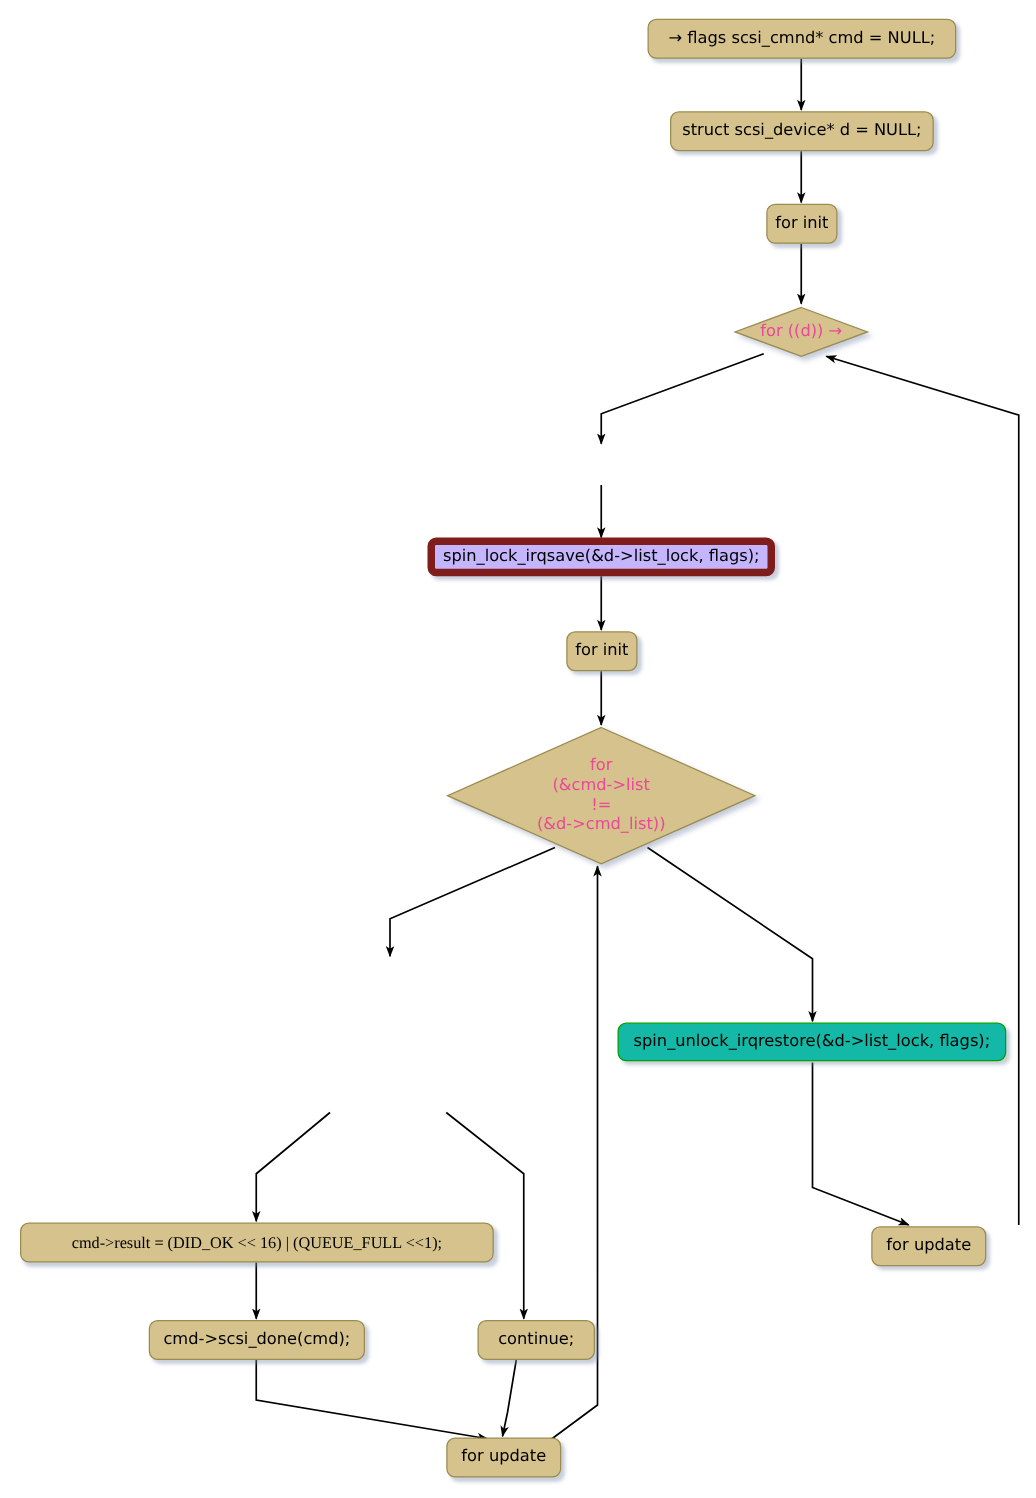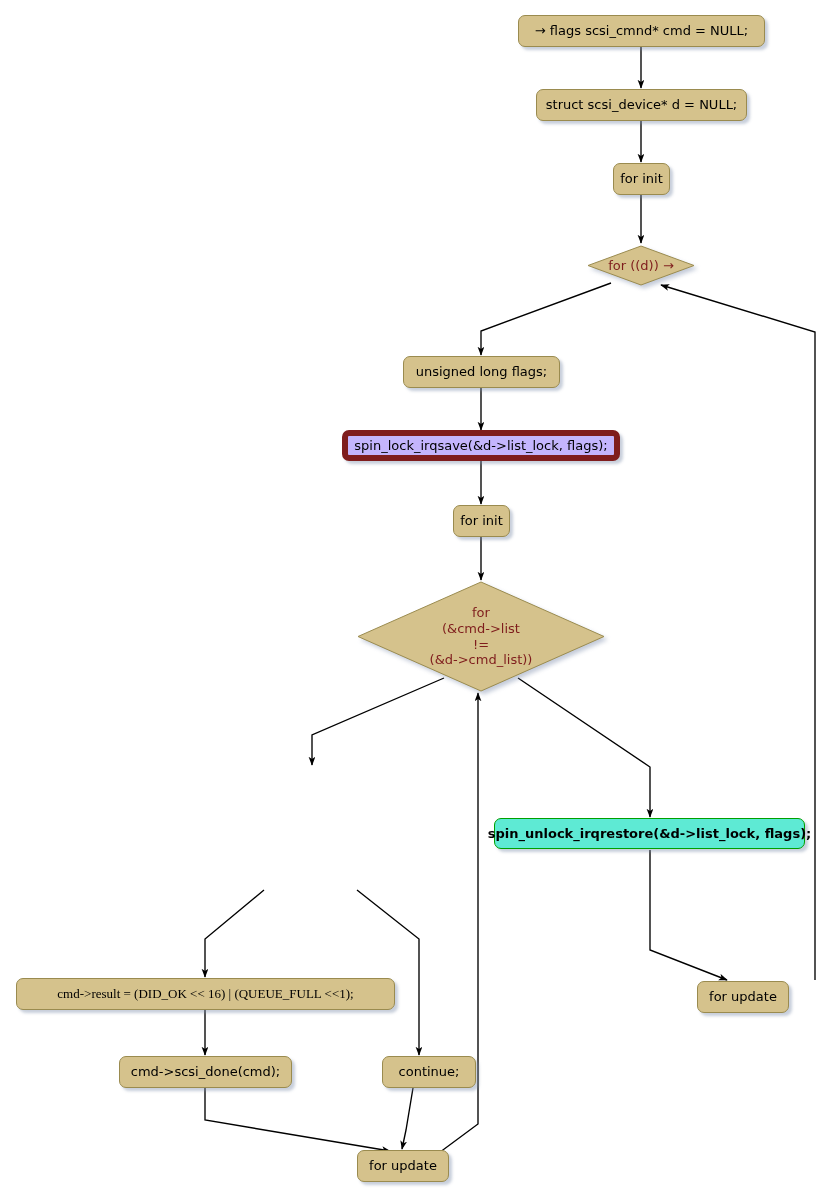--- a/index.html
+++ b/index.html
@@ -40,23 +40,22 @@
     background: #D5C28C;
     box-shadow: 3px 3px 3px rgba(125,140,170,0.42);
     font-size: 13px;
     padding: 0 9px;
   }
   .rect.red {
     background: #c4b5fd;
     border: 6px solid #7f1d1d;
   }
   .rect.green {
-    background: #5eead4;
+    background: #14b8a6;
     border: 1px solid #00A000;
-    font-weight: bold;
   }
   .diamond-wrap {
     position: absolute;
   }
   .diamond-wrap svg {
     position: absolute;
     left: 0;
     top: 0;
     overflow: visible;
   }
@@ -64,21 +63,21 @@
     position: absolute;
     left: 0;
     top: 0;
     width: 100%;
     height: 100%;
     display: flex;
     align-items: center;
     justify-content: center;
     text-align: center;
     font-size: 13px;
-    color: #7f1d1d;
+    color: #ec4899;
     line-height: 1.2;
     white-space: pre-line;
   }
 </style>
 </head>
 <body>
 
 <div id="canvas">
 
   <svg class="edge-layer" viewBox="0 0 829 1198">
@@ -114,21 +113,20 @@
 
   <div class="node rect" style="left:613px; top:163px; width:57px; height:32px;">for init</div>
 
   <div class="diamond-wrap" style="left:585px; top:243px; width:112px; height:45px;">
     <svg width="112" height="45" viewBox="0 0 112 45">
       <polygon points="56,3 109,22.5 56,42 3,22.5" fill="#D5C28C" stroke="#9A8B4F" stroke-width="1" style="filter:drop-shadow(3px 3px 2px rgba(125,140,170,0.45))"></polygon>
     </svg>
     <div class="diamond-label">for ((d)) →</div>
   </div>
 
-  <div class="node rect" style="left:403px; top:356px; width:157px; height:32px;">unsigned long flags;</div>
 
   <div class="node rect red" style="left:342px; top:430px; width:278px; height:31px;">spin_lock_irqsave(&amp;d-&gt;list_lock, flags);</div>
 
   <div class="node rect" style="left:453px; top:505px; width:57px; height:32px;">for init</div>
 
   <div class="diamond-wrap" style="left:355px; top:580px; width:252px; height:113px;">
     <svg width="252" height="113" viewBox="0 0 252 113">
       <polygon points="126,2 249,56.5 126,111 3,56.5" fill="#D5C28C" stroke="#9A8B4F" stroke-width="1" style="filter:drop-shadow(3px 3px 2px rgba(125,140,170,0.45))"></polygon>
     </svg>
     <div class="diamond-label">for

